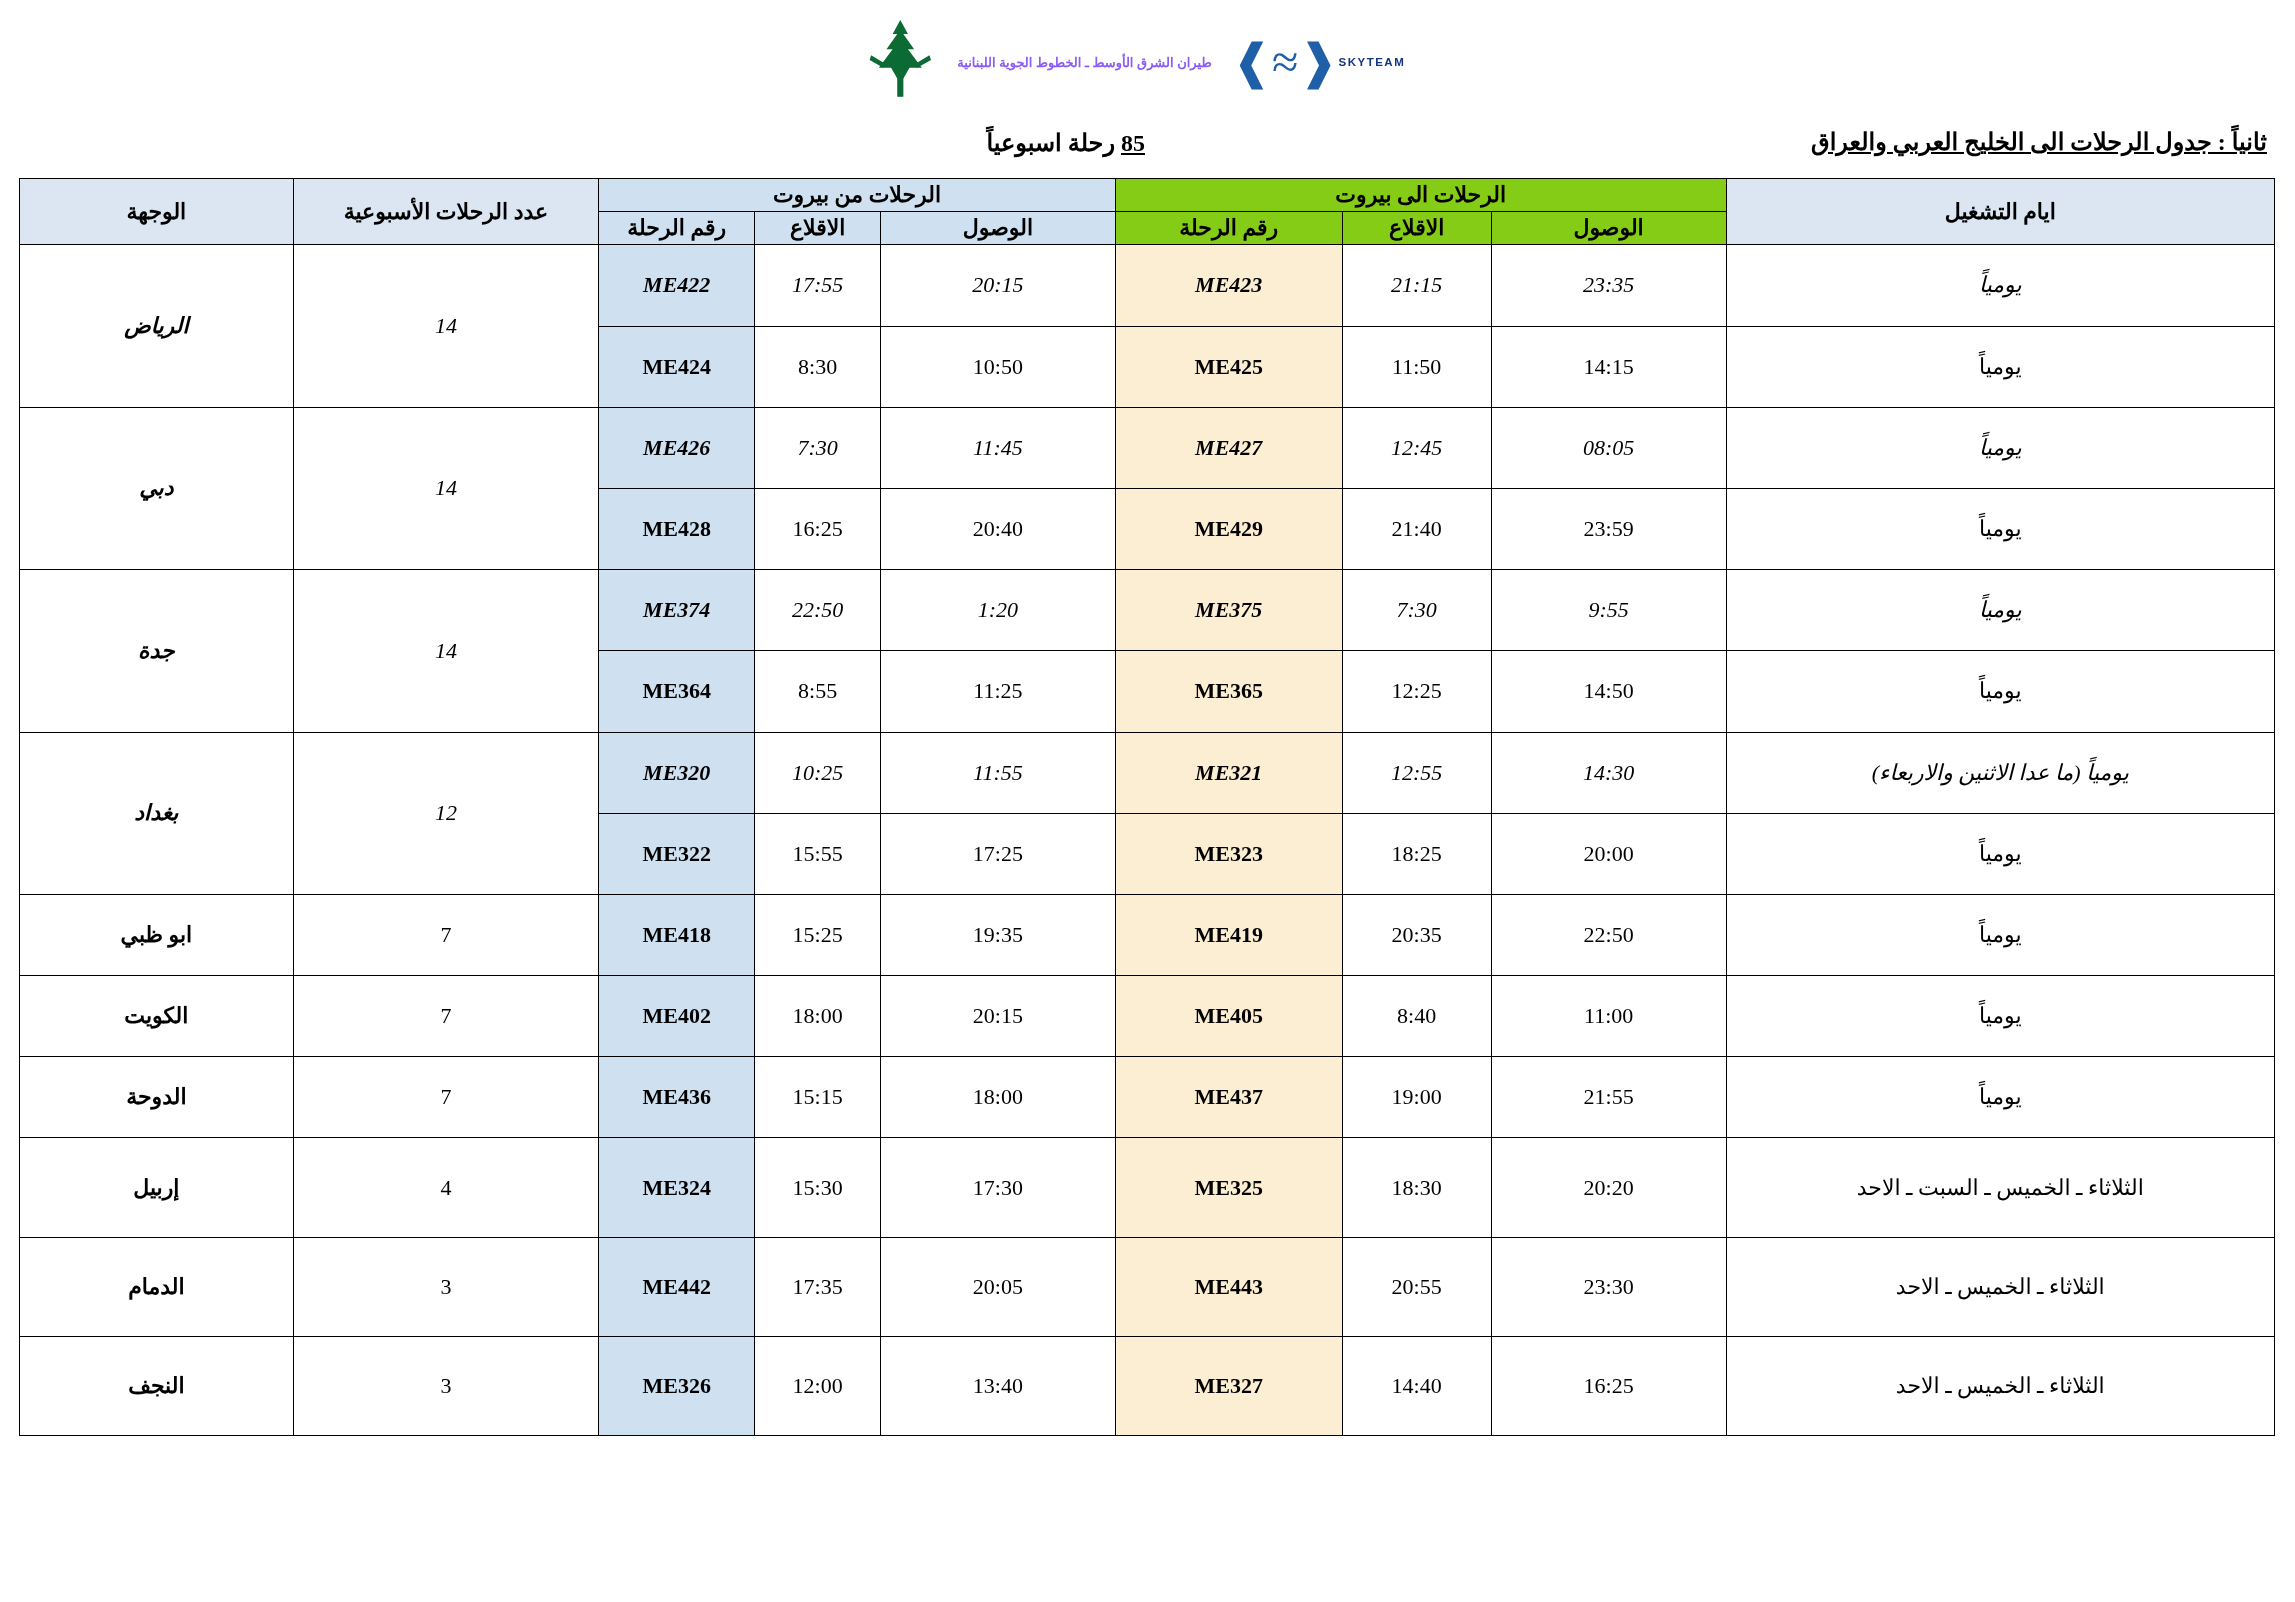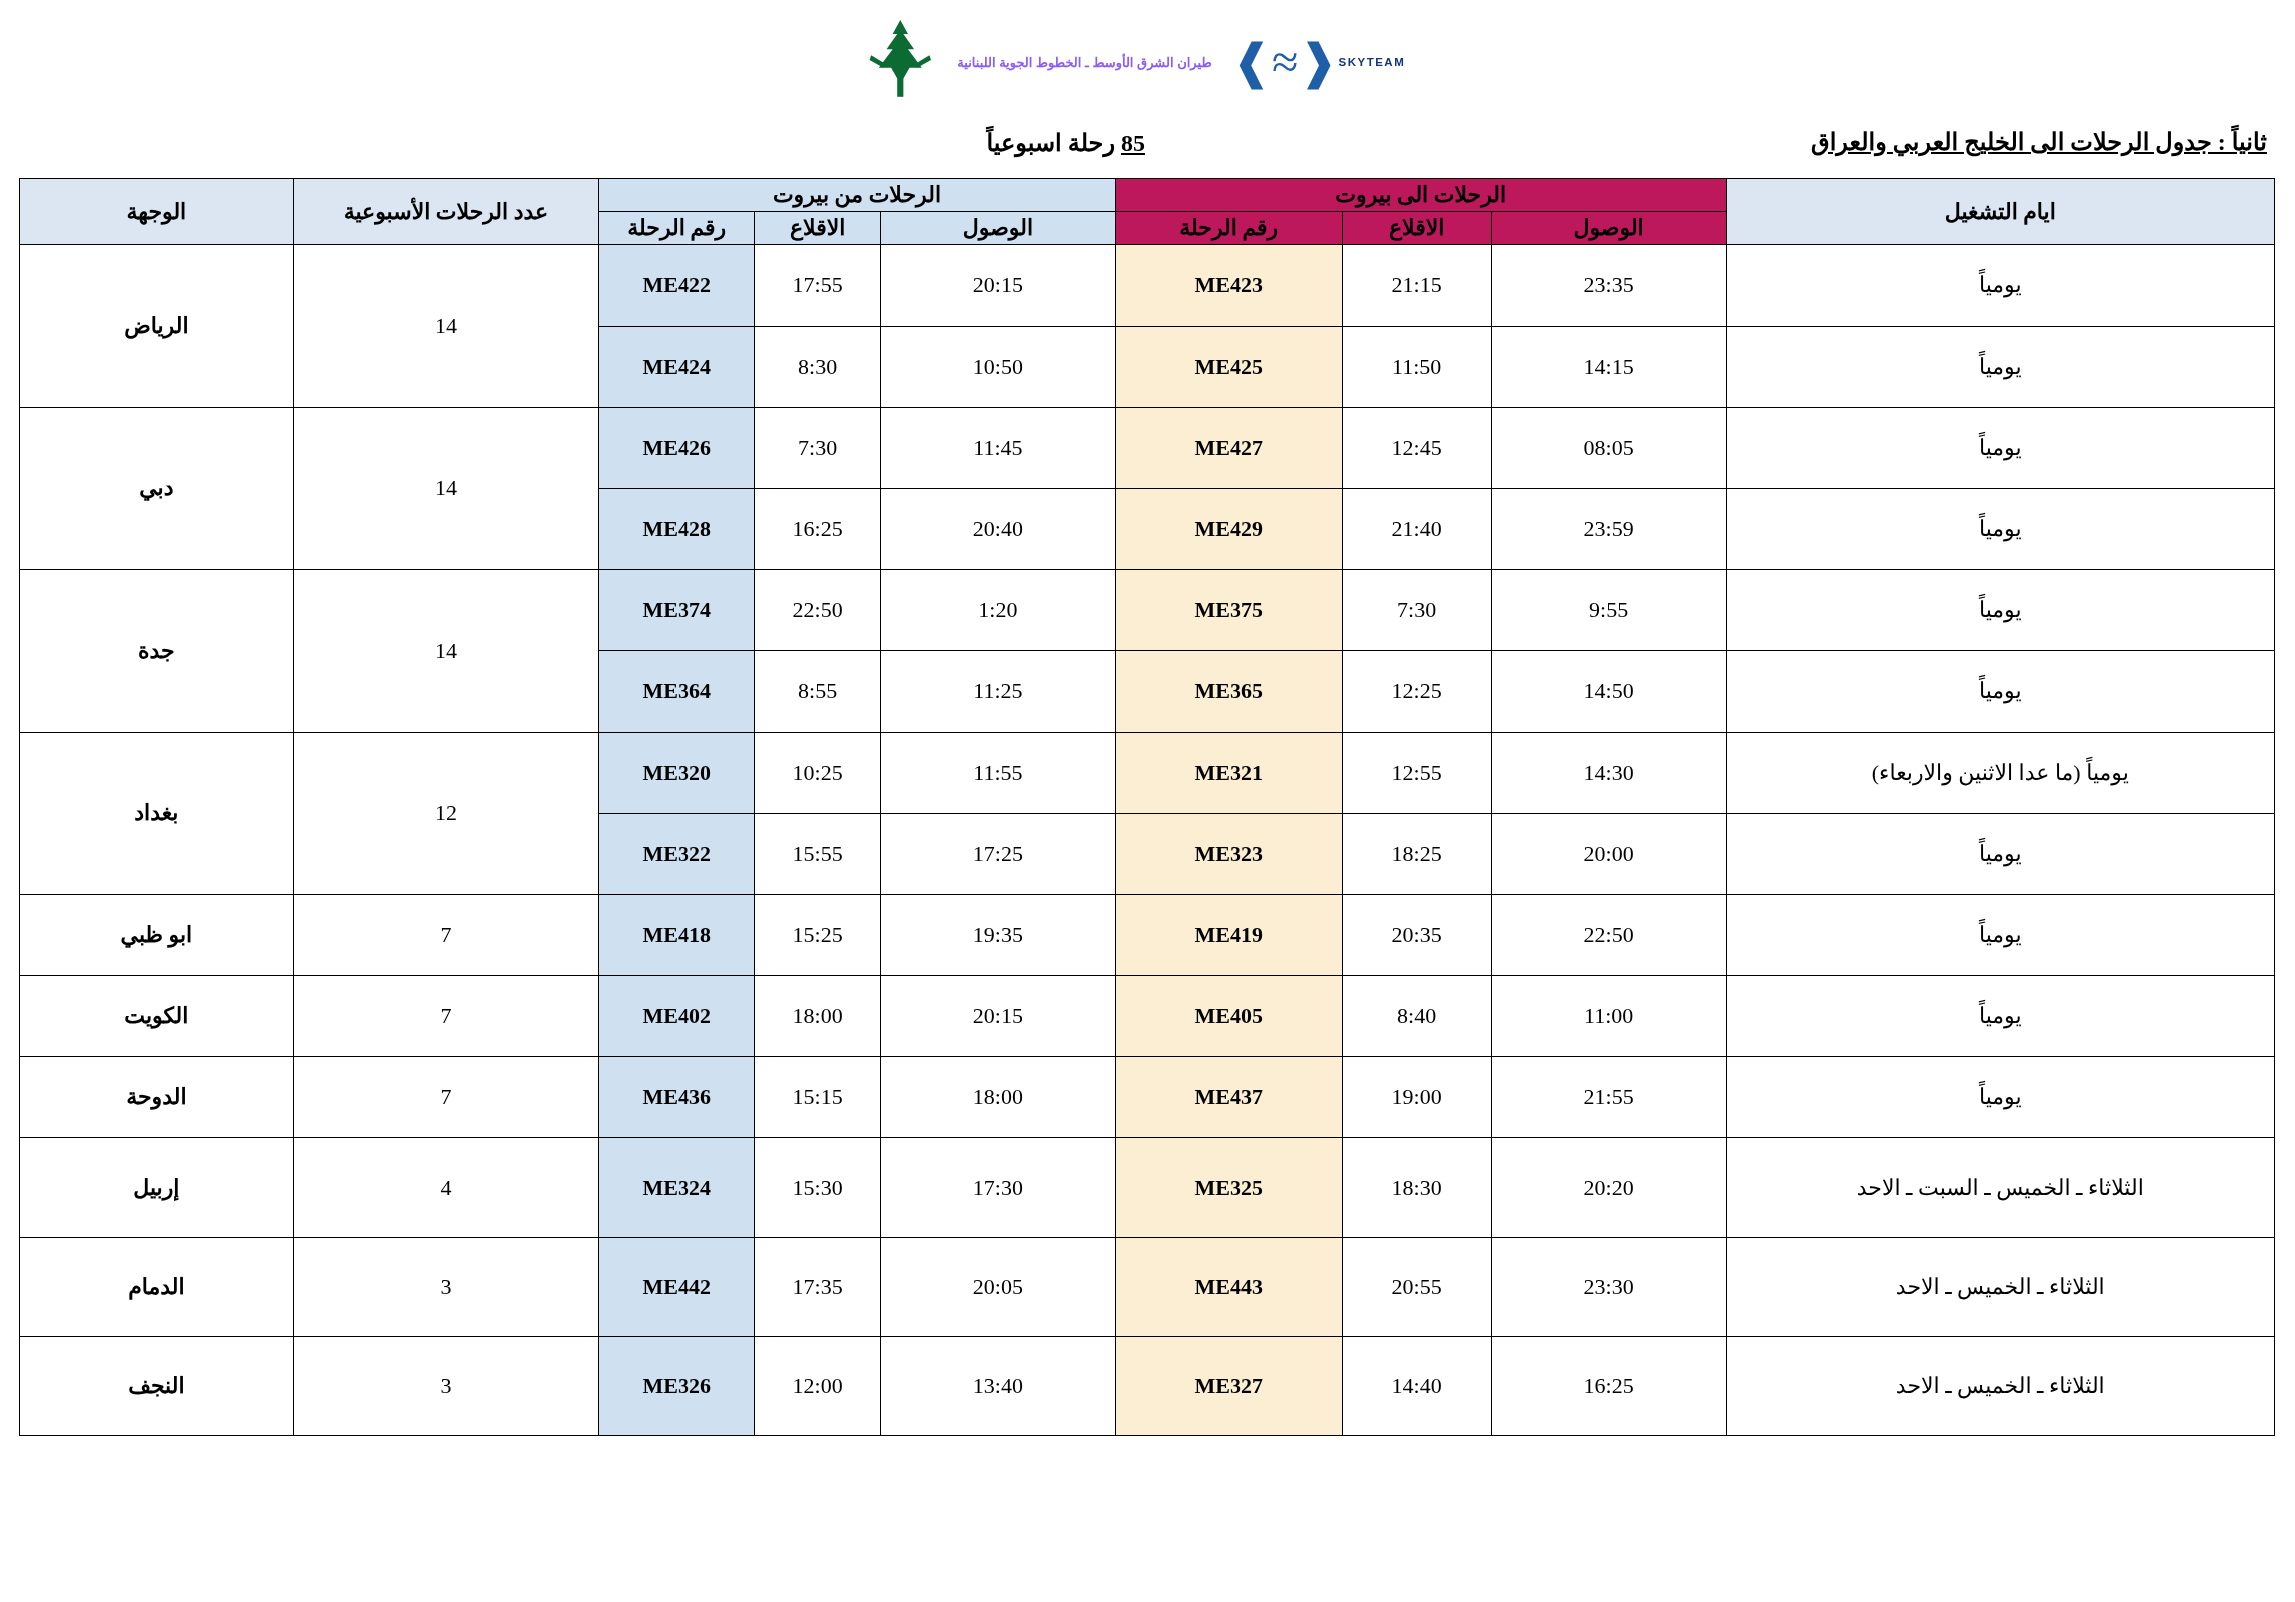--- a/index.html
+++ b/index.html
@@ -120,21 +120,21 @@
     text-align: center;
     vertical-align: middle;
     font-size: 22px;
     padding: 3.1px 4.6px;
   }
   thead th {
     font-weight: 700;
     font-size: 23px;
   }
   .hdr-plain { background: #dbe6f2; }
-  .hdr-cream { background: #be185d; }
+  .hdr-cream { background: #84cc16; }
   .hdr-blue  { background: #cfe0f0; }
 
   .col-days   { width: 537px; }
   .col-arr-b  { width: 230px; }
   .col-dep-b  { width: 146px; }
   .col-fno-b  { width: 222px; background: #fbeed2; }
   .col-arr-f  { width: 230px; }
   .col-dep-f  { width: 123px; }
   .col-fno-f  { width: 153px; background: #cfe0f0; }
   .col-count  { width: 299px; }
@@ -155,21 +155,21 @@
   }
   td.count {
     font-size: 23px;
   }
   td.time {
     font-family: "Liberation Serif", serif;
   }
   td.days {
     font-size: 21.5px;
   }
-  .row-top td { border-bottom-width: 0.8px; }
+  .row-top td { border-bottom-width: 0.8px; font-style: italic; }
   .row-bottom td { border-top-width: 0.8px; margin-left: 40px; }
   .grp-sep td { border-top-width: 2.3px; }
   .tall td { height: 74px; }
   .xtall td { height: 92px; }
 </style>
 </head>
 <body>
 
 <div class="logo-band">
   <div class="logo-wrap">

